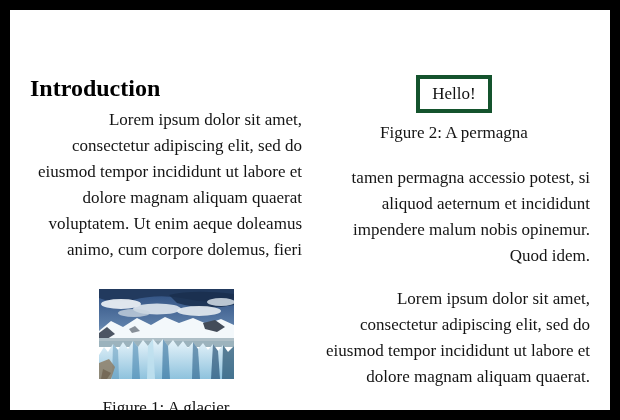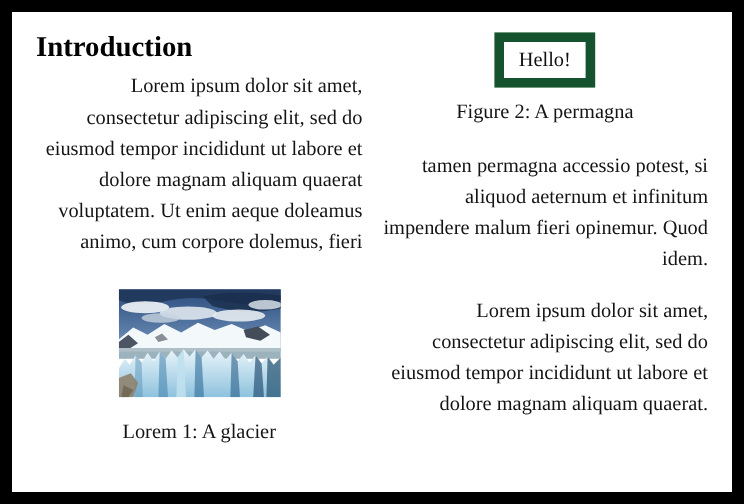--- a/index.html
+++ b/index.html
@@ -19,20 +19,21 @@
     padding: 15px 20px 12px 20px;
     display: flex;
     gap: 16px;
     overflow: hidden;
   }
   .col {
     width: 279px;
     color: #141414;
     font-size: 17px;
     line-height: 26px;
+    margin-top: 48px;
   }
   .heading {
     font-size: 24px;
     line-height: 30px;
     font-weight: bold;
     color: #000000;
     margin-bottom: 4px;
   }
   .body-par { text-align: right; }
   .figure {
@@ -41,21 +42,21 @@
   .figure-left { margin-top: 26px; }
   .glacier-wrap { display: inline-block; line-height: 0; }
   .caption {
     margin-top: 10px;
     font-size: 17px;
     line-height: 22px;
     color: #141414;
   }
   .hello-box {
     display: inline-block;
-    border: 8px solid #14532d;
+    border: 4px solid #14532d;
     padding: 3px 12px;
     font-size: 17px;
     line-height: 24px;
     color: #111111;
     margin-top: 2px;
   }
   .figure-right .caption { margin-top: 9px; }
   .right-par-1 { margin-top: 21px; }
   .right-par-2 { margin-top: 17px; }
 </style>
@@ -112,27 +113,27 @@
             <path d="M114,55 L119,62 L121,90 L112,90 Z" fill="#1f4a6e" opacity="0.65"></path>
             <path d="M14,55 L19,61 L20,90 L13,90 Z" fill="#5a94b8" opacity="0.5"></path>
             <path d="M49,57 L54,50 L56,90 L48,90 Z" fill="#bfe0ee" opacity="0.9"></path>
 
             <path d="M124,56 L129,63 L135,57 V90 H123 Z" fill="#24516f" opacity="0.7"></path>
 
             <path d="M0,74 L10,70 L16,78 L12,90 L0,90 Z" fill="#8d7e66" opacity="0.85"></path>
             <path d="M4,80 L12,84 L8,90 L2,90 Z" fill="#6f6350" opacity="0.8"></path>
           </svg>
         </span>
-        <div class="caption">Lorem 1: A glacier</div>
+        <div class="caption">Figure 1: A glacier</div>
       </div>
     </div>
 
     <div class="col">
       <div class="figure figure-right">
         <span class="hello-box">Hello!</span>
         <div class="caption">Figure 2: A permagna</div>
       </div>
-      <div class="body-par right-par-1">tamen permagna accessio potest, si aliquod aeternum et infinitum impendere malum fieri opinemur. Quod idem.</div>
+      <div class="body-par right-par-1">tamen permagna accessio potest, si aliquod aeternum et incididunt impendere malum nobis opinemur. Quod idem.</div>
       <div class="body-par right-par-2">Lorem ipsum dolor sit amet, consectetur adipiscing elit, sed do eiusmod tempor incididunt ut labore et dolore magnam aliquam quaerat.</div>
     </div>
 
   </div>
 </div>
 
 </body></html>

